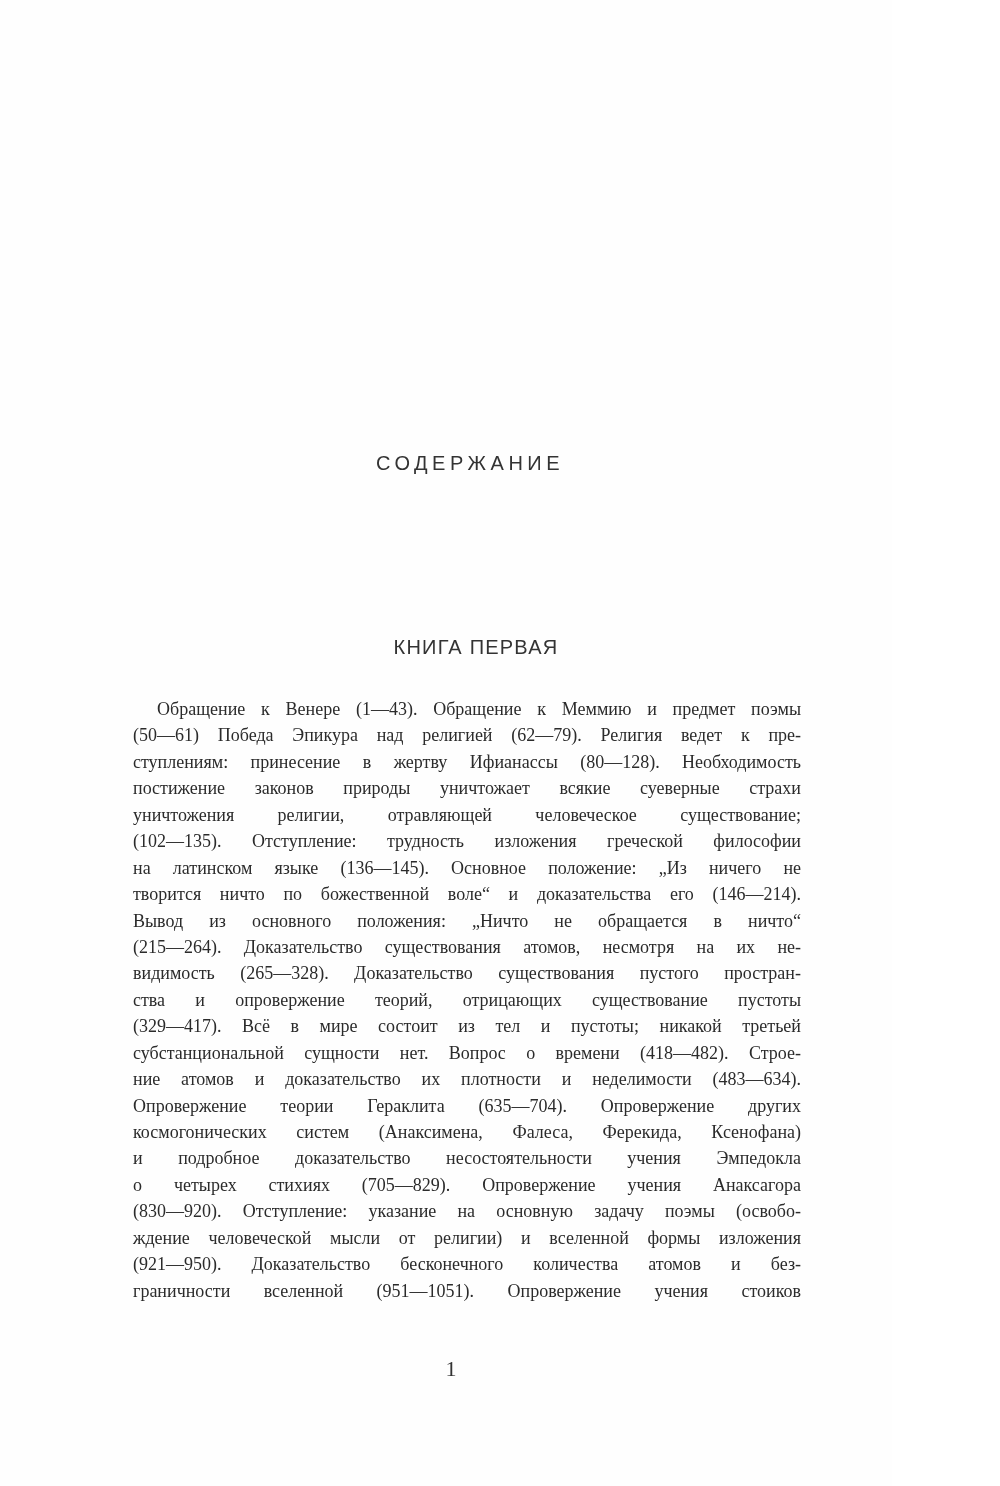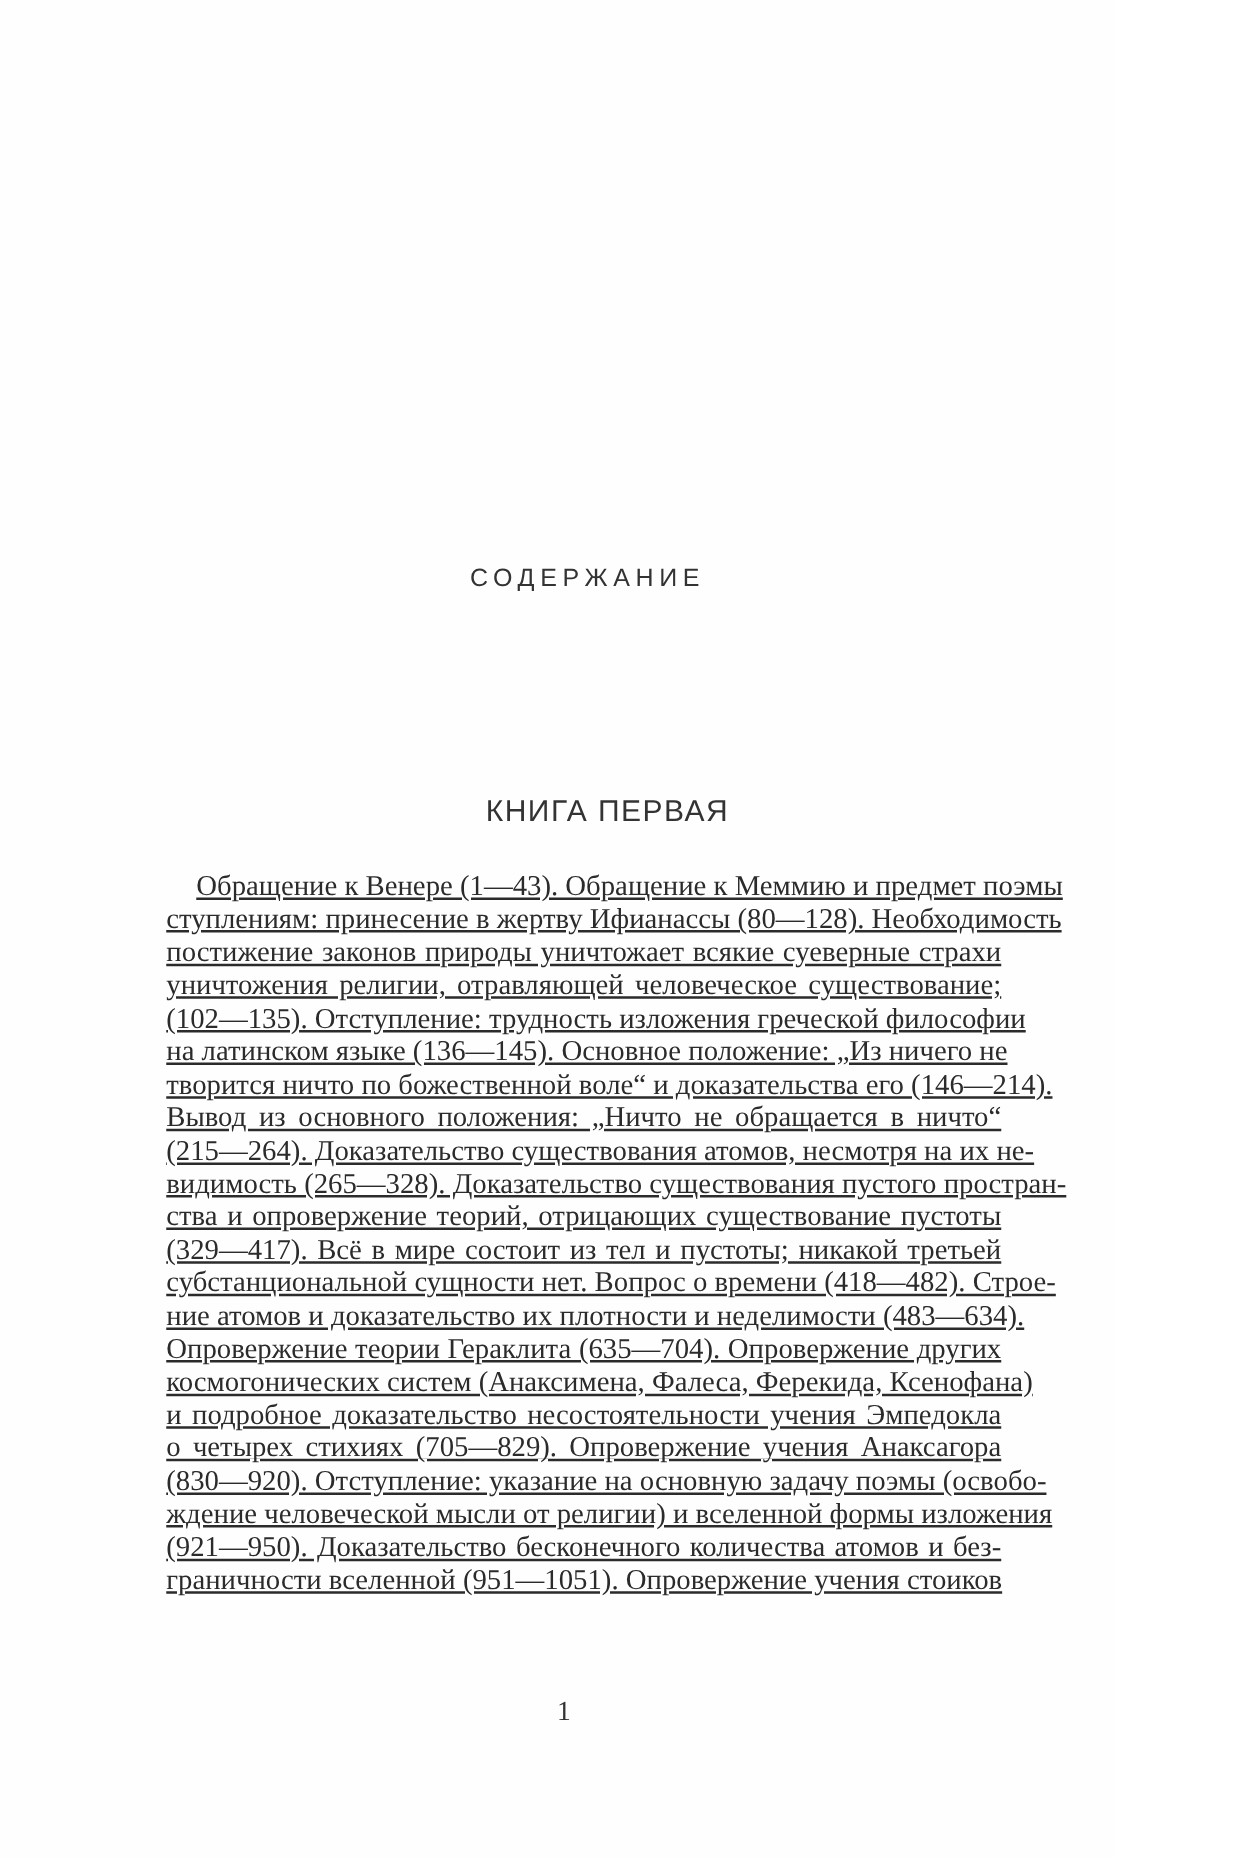--- a/index.html
+++ b/index.html
@@ -31,49 +31,48 @@
       font-size: 20px;
       letter-spacing: 4.5px;
       color: #333;
       font-family: "Liberation Sans", "DejaVu Sans", sans-serif;
       padding-left: 48px;
       box-sizing: border-box;
     }
     .book-heading {
       position: absolute;
       top: 636px;
-      left: 16px;
+      left: 6px;
       width: 100%;
       text-align: center;
-      font-size: 24px;
+      font-size: 20px;
       letter-spacing: 1.2px;
       color: #333;
       font-family: "Liberation Sans", "DejaVu Sans", sans-serif;
       padding-left: 48px;
       box-sizing: border-box;
     }
     .body-lines {
       position: absolute;
       top: 696px;
       left: 133px;
       width: 668px;
     }
     .line {
       display: block;
       height: 26.45px;
       line-height: 26.45px;
-      font-size: 23px;
+      font-size: 18px;
       text-align: justify;
       text-align-last: justify;
       white-space: nowrap;
       overflow: visible;
       color: #2b2b2b;
       font-family: "Liberation Serif", "DejaVu Serif", serif;
       font-stretch: condensed;
-      text-decoration: underline;
     }
     .line.indent {
       padding-left: 24px;
     }
     .line.last {
       text-align-last: justify;
     }
     .page-number {
       position: absolute;
       top: 1356px;
@@ -89,20 +88,21 @@
   </style>
 </head>
 <body>
 
 <div class="page">
   <div class="title">СОДЕРЖАНИЕ</div>
   <div class="book-heading">КНИГА ПЕРВАЯ</div>
 
   <div class="body-lines">
     <span class="line indent">Обращение к Венере (1—43). Обращение к Меммию и предмет поэмы</span>
+    <span class="line">(50—61) Победа Эпикура над религией (62—79). Религия ведет к пре-</span>
     <span class="line">ступлениям: принесение в жертву Ифианассы (80—128). Необходимость</span>
     <span class="line">постижение законов природы уничтожает всякие суеверные страхи</span>
     <span class="line">уничтожения религии, отравляющей человеческое существование;</span>
     <span class="line">(102—135). Отступление: трудность изложения греческой философии</span>
     <span class="line">на латинском языке (136—145). Основное положение: „Из ничего не</span>
     <span class="line">творится ничто по божественной воле“ и доказательства его (146—214).</span>
     <span class="line">Вывод из основного положения: „Ничто не обращается в ничто“</span>
     <span class="line">(215—264). Доказательство существования атомов, несмотря на их не-</span>
     <span class="line">видимость (265—328). Доказательство существования пустого простран-</span>
     <span class="line">ства и опровержение теорий, отрицающих существование пустоты</span>

